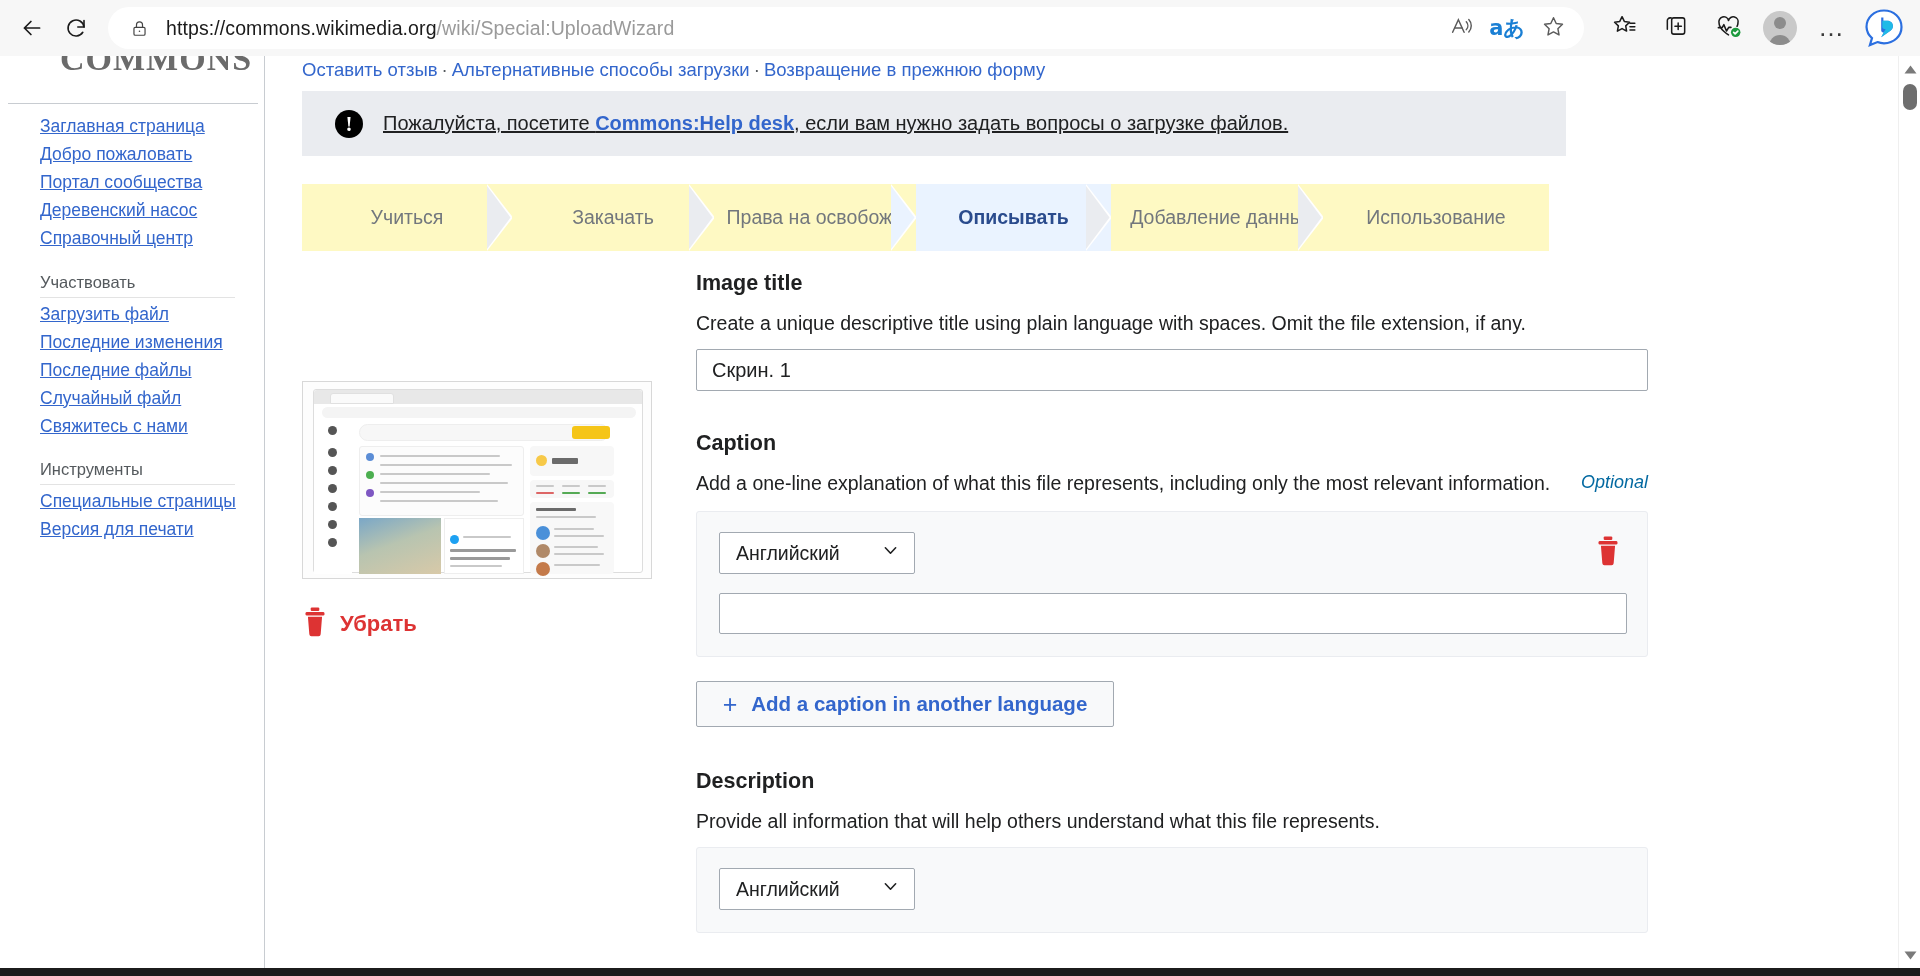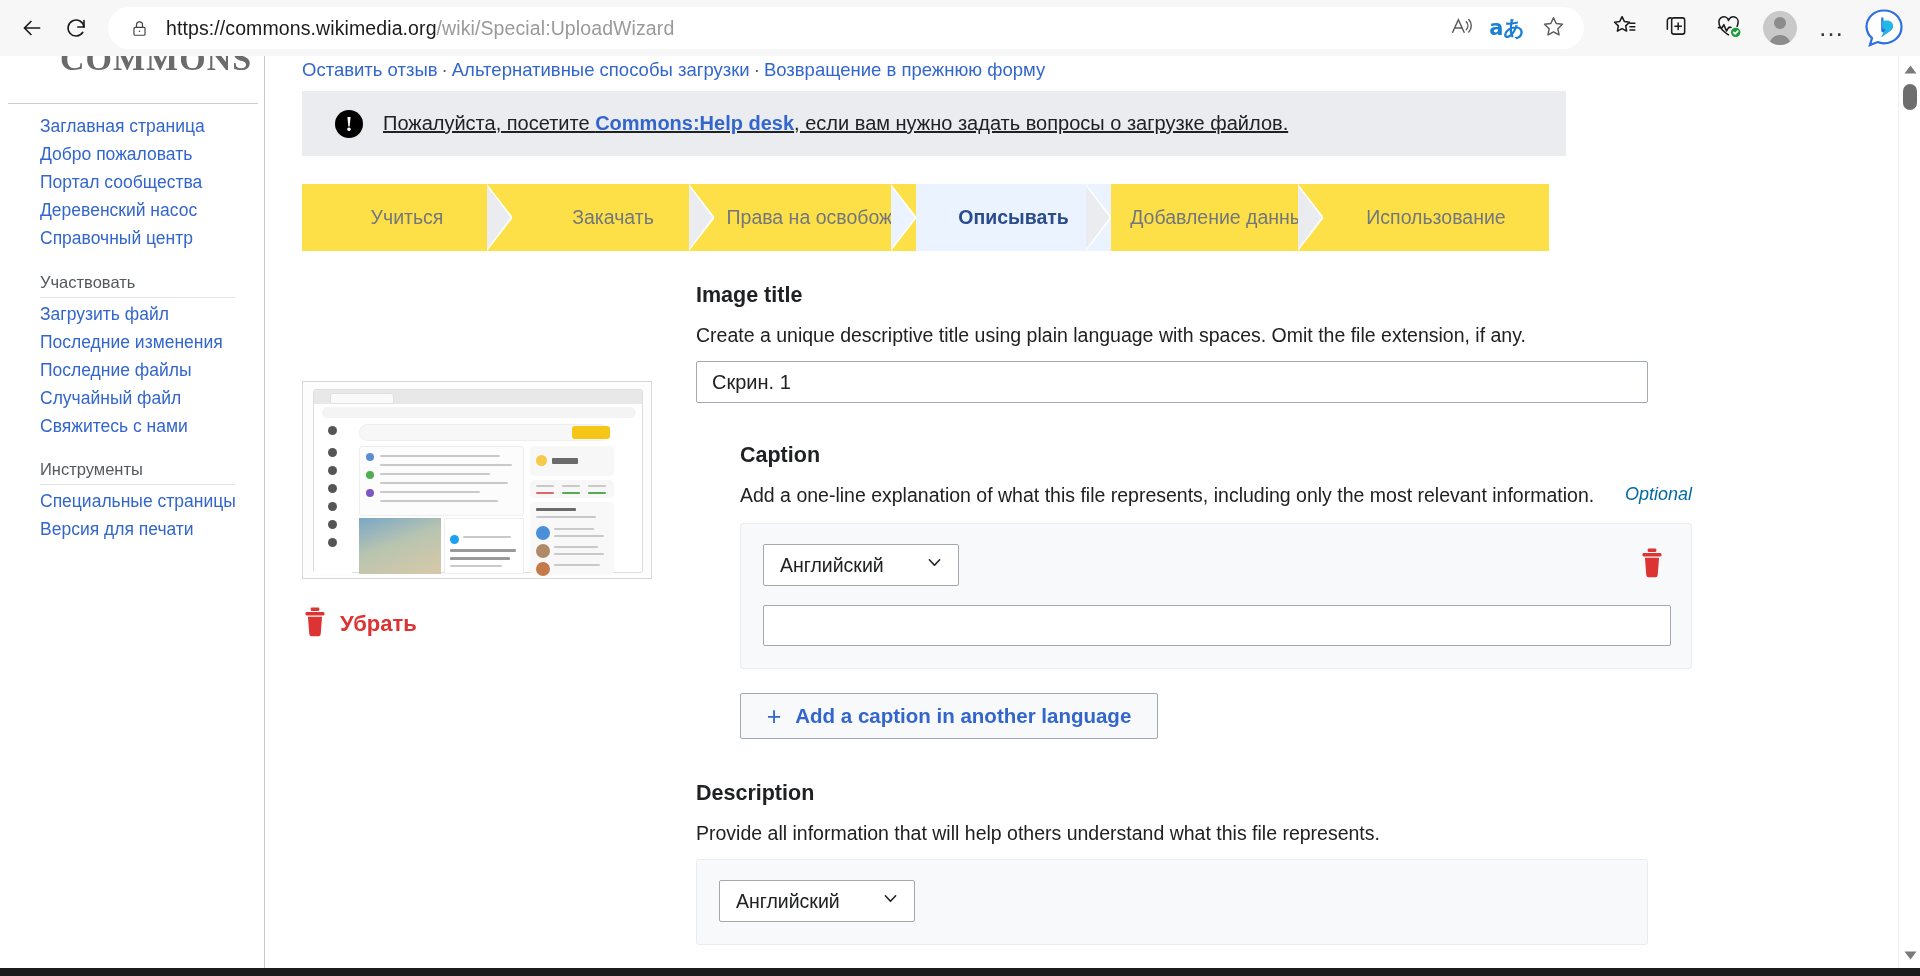--- a/index.html
+++ b/index.html
@@ -109,20 +109,21 @@
     margin: 22px 0 4px 0; padding-bottom: 5px;
     border-bottom: 1px solid #e3e3e3; width: 195px;
   }
   .nav-link {
     display: block;
     font-size: 17.5px;
     line-height: 24.5px;
     color: #3366cc;
     margin: 0 0 3.5px 0;
     width: 215px;
+    text-decoration: underline;
   }
 
   
   #content-col {
     position: absolute; left: 266px; top: 0;
     width: 1632px; height: 912px;
     padding: 0;
   }
 
   #top-links {
@@ -151,21 +152,21 @@
 
   
   #steps-bar {
     position: absolute; left: 36px; top: 128px;
     width: 1264px; height: 67px;
     display: flex;
   }
   .step {
     position: relative; height: 67px;
     display: flex; align-items: center; justify-content: center;
-    background: #fde047; color: #72777d;
+    background: #fef9c3; color: #72777d;
     font-size: 19.5px; white-space: nowrap;
     overflow: hidden;
   }
   .step .arrow-out {
     position: absolute; right: -1px; top: 0;
     width: 26px; height: 67px; z-index: 3;
   }
   .step.active { background: #eaf3ff; color: #2a4b8d; font-weight: 700; }
   .step:nth-child(1) { width: 210px; }
   .step:nth-child(2) { width: 202px; }
@@ -200,21 +201,21 @@
   #mk-yellow { left:258px; top:36px; width:38px; height:13px; background:#f5c518; border-radius:3px;}
   #mk-feed { left:45px; top:56px; width:165px; height:70px; background:#fcfcfc; border:1px solid #eee; border-radius:3px;}
   #mk-photo { left:45px; top:128px; width:82px; height:56px; background:linear-gradient(160deg,#7aa7c7 0%,#b8c4b0 45%,#d8c9a8 100%);}
   #mk-tweet { left:130px; top:128px; width:80px; height:56px; background:#ffffff; border:1px solid #eee;}
   #mk-side1 { left:216px; top:56px; width:84px; height:30px; background:#f7f7f7; border-radius:4px;}
   #mk-side2 { left:216px; top:90px; width:84px; height:18px; background:#f7f7f7; border-radius:4px;}
   #mk-side3 { left:216px; top:112px; width:84px; height:72px; background:#f8f8f8; border-radius:4px;}
   .mk-line { background:#c9c9c9; height:2px; border-radius:1px; }
   .mk-dot { border-radius:50%; }
 
-  #form-col { position: absolute; left: 430px; top: 12px; width: 1000px; }
+  #form-col { position: absolute; left: 430px; top: 0; width: 1000px; }
 
   .field-heading {
     font-size: 21.5px; font-weight: 700; color: #202122;
     margin: 0 0 16px 0;
   }
   .field-desc {
     font-size: 19.5px; color: #202122; margin: 0 0 14px 0;
   }
   .desc-row { display: flex; align-items: center; justify-content: space-between; }
   .optional-tag { font-size: 18px; color: #0369a1; font-style: italic; white-space: nowrap; margin-left: 18px; }
@@ -545,21 +546,21 @@
       </div>
 
       <div id="form-col">
 
         <div>
           <div class="field-heading">Image title</div>
           <div class="field-desc">Create a unique descriptive title using plain language with spaces. Omit the file extension, if any.</div>
           <div class="text-input" placeholder="">Скрин. 1</div>
         </div>
 
-        <div style="margin-top:40px;margin-left:44px;">
+        <div style="margin-top:40px;">
           <div class="field-heading">Caption</div>
           <div class="desc-row" style="width:952px;">
             <div class="field-desc" style="margin-bottom:12px;">Add a one-line explanation of what this file represents, including only the most relevant information.</div>
             <div class="optional-tag" style="margin-bottom:14px;">Optional</div>
           </div>
 
           <div class="caption-card">
             <div class="caption-top">
               <div class="lang-select">
                 <span>Английский</span>

